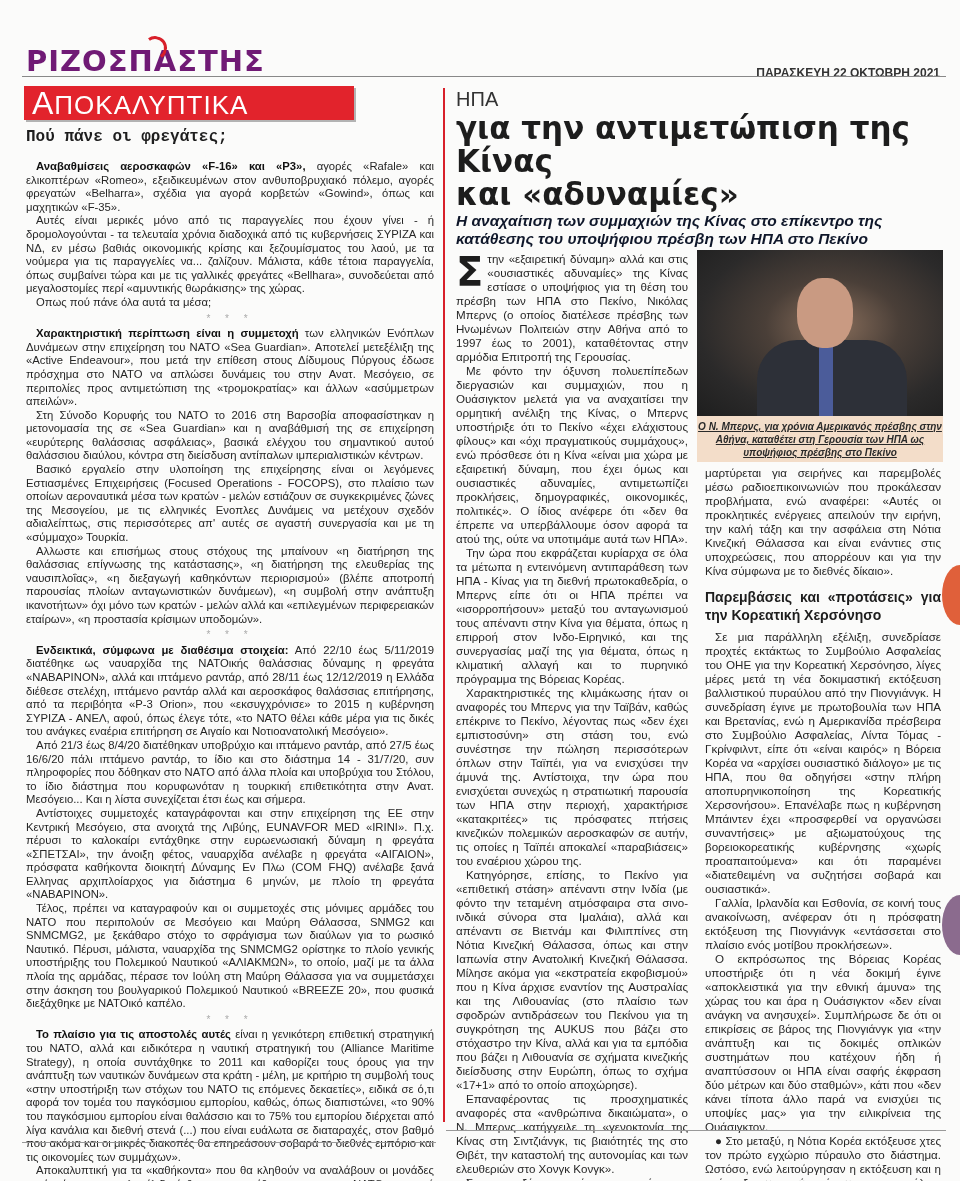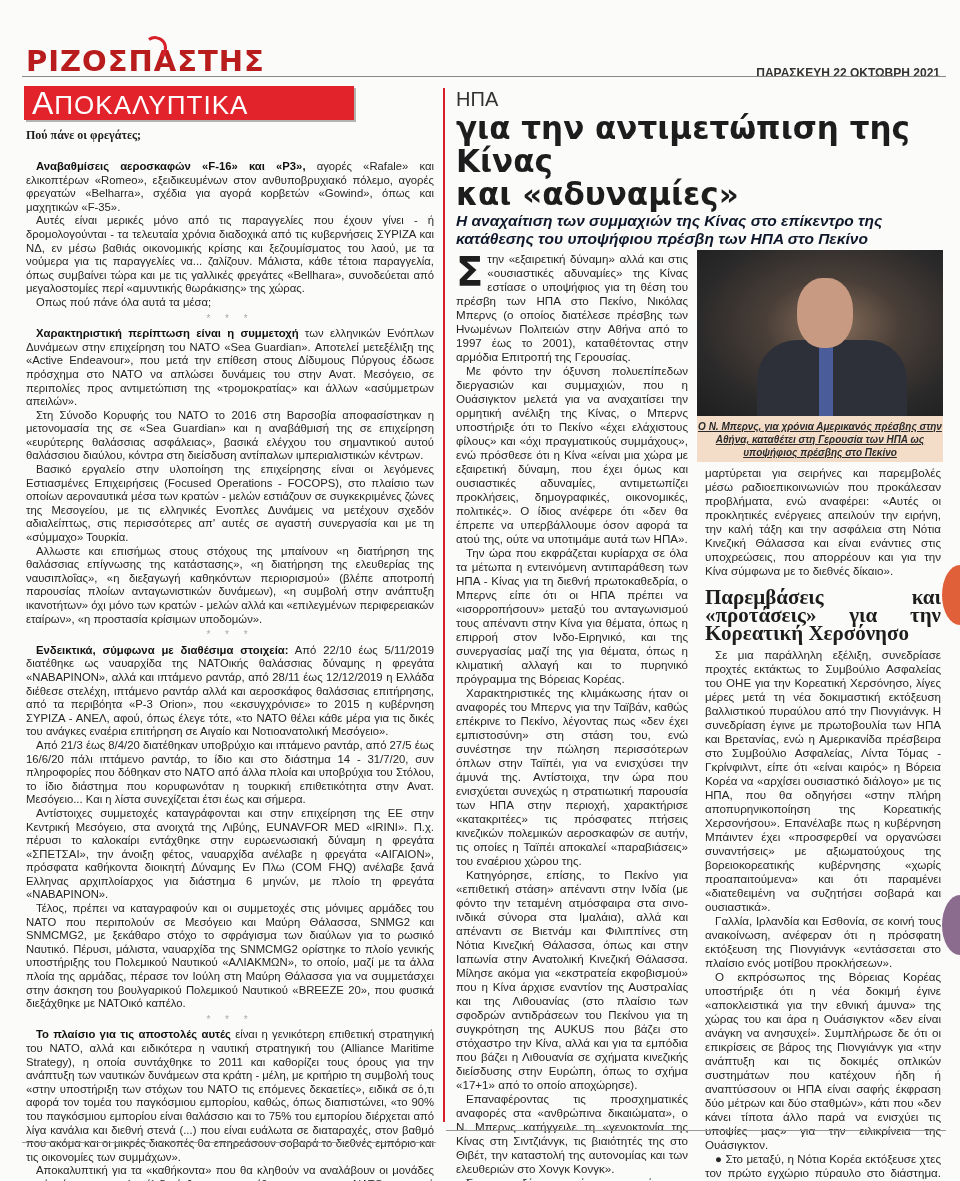--- a/index.html
+++ b/index.html
@@ -1,45 +1,45 @@
 <!DOCTYPE html>
 <html><head>
 <meta charset="utf-8">
 <style>
   html, body { margin:0; padding:0; }
   body { width:960px; height:1181px; background:#fbfbfa; position:relative; overflow:hidden;
          font-family:"Liberation Sans", sans-serif; color:#222; }
   .abs { position:absolute; }
   .masthead { left:26px; top:44px; font-family:"DejaVu Sans", sans-serif; font-weight:bold; font-size:29px;
-              letter-spacing:1px; color:#b91c1c; }
+              letter-spacing:1px; color:#701a75; }
   .hammer { position:absolute; left:117px; top:-8px; width:18px; height:18px; border:3px solid #d8202a;
             border-radius:50%; border-left-color:transparent; border-bottom-color:transparent; transform:rotate(10deg); }
   .topline { left:22px; top:76px; width:924px; height:1px; background:#888; }
   .date { right:20px; top:66px; font-size:12px; font-weight:bold; color:#333; }
   .redband { left:24px; top:86px; width:330px; height:34px; background:#e2232c; color:#fff;
              font-size:26px; letter-spacing:1px; line-height:34px; padding-left:8px; box-sizing:border-box;
              box-shadow:2px 2px 0 #b3b3b3; }
   .redband .big { font-size:32px; }
-  .left-title { left:26px; top:128px; font-family:Liberation Serif, serif; font-weight:bold; font-size:12px; color:#1e1e1e; }
+  .left-title { left:26px; top:128px; font-family:Liberation Mono, monospace; font-weight:bold; font-size:16px; color:#1e1e1e; }
   .col { font-size:11.3px; line-height:13.6px; text-align:justify; color:#262626; }
   .col p { margin:0; text-indent:10px; }
   .stars { text-align:center; color:#aaa; font-size:10px; letter-spacing:6px; margin:2px 0; }
   .rule { background:#999; height:1px; }
   .vred { left:443px; top:88px; width:2px; height:1034px; background:#d8202a; }
   .kicker { left:456px; top:88px; font-size:20px; color:#333; }
   .headline { left:456px; top:112px; font-family:"DejaVu Sans", sans-serif; font-weight:bold; font-size:31px; line-height:33px; color:#1d1d1d; }
   .standfirst { left:456px; top:212px; width:490px; font-style:italic; font-weight:bold; font-size:15.5px; line-height:18px; color:#0f172a; }
   .photo { left:697px; top:250px; width:246px; height:166px;
            background:radial-gradient(ellipse at 55% 45%, #8a6f5c 0%, #4a3f38 35%, #2b2a2a 70%, #1e1e1e 100%); }
   .photo .head { position:absolute; left:100px; top:28px; width:56px; height:70px; border-radius:45%; background:#c99a82; }
   .photo .suit { position:absolute; left:60px; top:90px; width:150px; height:76px; background:#2d3038; border-radius:40px 40px 0 0; }
   .photo .tie { position:absolute; left:122px; top:96px; width:14px; height:70px; background:#4b5c9a; }
   .caption { left:697px; top:416px; width:246px; height:46px; background:#f3ddc9; font-size:10px; font-style:italic; font-weight:bold; text-align:center; line-height:13px; padding-top:4px; box-sizing:border-box; color:#2a2a2a;text-decoration:underline; }
   .dropcap { float:left; font-family:"DejaVu Sans", sans-serif; font-weight:bold; font-size:40px; line-height:36px; margin:2px 4px 0 0; color:#1d1d1d; }
-  .subhead { font-family:Liberation Serif, serif; font-weight:bold; font-size:21px; line-height:18px; margin:10px 0 6px; color:#1d1d1d; }
+  .subhead { font-family:Liberation Sans, sans-serif; font-weight:bold; font-size:14px; line-height:18px; margin:10px 0 6px; color:#1d1d1d; }
   .circ { right:-18px; width:36px; height:60px; border-radius:50%; }
   b { color:#111; }
 </style>
 </head>
 <body>
 
 <div class="abs masthead">
   <span>ΡΙΖΟΣΠΑΣΤΗΣ</span>
   <span class="hammer"></span>
 </div>

